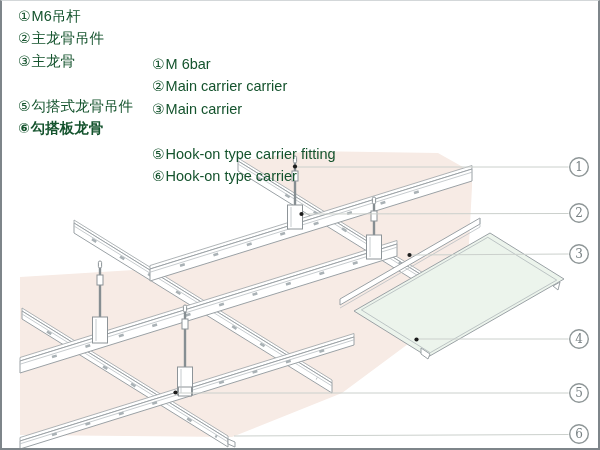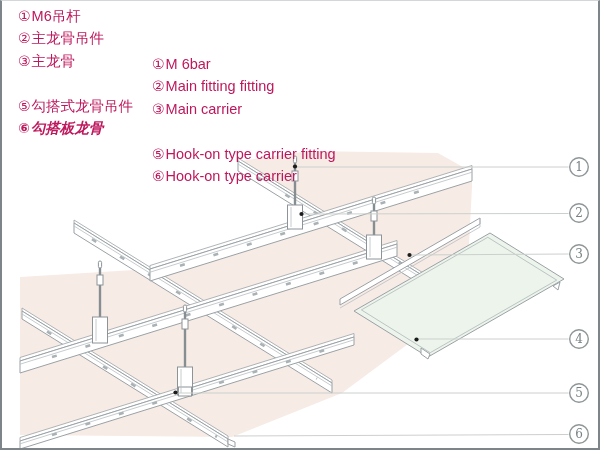--- a/index.html
+++ b/index.html
@@ -3,24 +3,24 @@
 <meta charset="utf-8">
 <style>
   html,body{margin:0;padding:0;background:#fff;}
   .frame{
     position:relative;width:600px;height:450px;background:#fff;box-sizing:border-box;
     border-left:2px solid #7e858a;border-right:2px solid #7e858a;
     border-bottom:2px solid #7e858a;border-top:1px solid #d3d7d9;
     font-family:"Liberation Sans","DejaVu Sans",sans-serif;overflow:hidden;
   }
   .legend{position:absolute;left:0;top:0;width:100%;height:140px;z-index:2;}
-  .lrow{position:absolute;left:16px;height:20px;font-size:14.5px;color:#be185d;white-space:nowrap;line-height:20px;}
+  .lrow{position:absolute;left:16px;height:20px;font-size:14.5px;color:#14532d;white-space:nowrap;line-height:20px;}
   .lrow .num{font-size:14px;margin-right:1px;}
   .lrow .en{position:absolute;left:134px;top:0;white-space:nowrap;margin-top:48px;}
-  .lrow.bold .zh-wrap{font-weight:bold;font-style:italic;}
+  .lrow.bold .zh-wrap{font-weight:bold;}
   svg.diagram{position:absolute;left:0;top:0;z-index:1;}
   .rail{fill:#ffffff;stroke:#9aa1a5;stroke-width:1;}
   .flange{fill:#ffffff;stroke:#9aa1a5;stroke-width:0.8;}
   .innerline{stroke:#b8bec1;stroke-width:0.8;fill:none;}
   .slots{stroke:#aab2b6;stroke-width:2.6;fill:none;}
   .rod{stroke:#868e92;stroke-width:2.4;}
   .fit{fill:#ffffff;stroke:#8d9498;stroke-width:1;}
   .leader{stroke-width:1;fill:none;}
   .dot{fill:#1c1c1c;}
   .co-ring{fill:#ffffff;stroke-width:1.4;}
@@ -31,21 +31,21 @@
 
 <div class="frame">
 
   <div class="legend">
     <div class="lrow" style="top:5px">
       <span class="zh-wrap"><span class="num">①</span><span>M6吊杆</span></span>
       <span class="en"><span class="num">①</span><span>M 6bar</span></span>
     </div>
     <div class="lrow" style="top:27px">
       <span class="zh-wrap"><span class="num">②</span><span>主龙骨吊件</span></span>
-      <span class="en"><span class="num">②</span><span>Main fitting fitting</span></span>
+      <span class="en"><span class="num">②</span><span>Main carrier carrier</span></span>
     </div>
     <div class="lrow" style="top:50px">
       <span class="zh-wrap"><span class="num">③</span><span>主龙骨</span></span>
       <span class="en"><span class="num">③</span><span>Main carrier</span></span>
     </div>
     <div class="lrow" style="top:95px">
       <span class="zh-wrap"><span class="num">⑤</span><span>勾搭式龙骨吊件</span></span>
       <span class="en"><span class="num">⑤</span><span>Hook-on type carrier fitting</span></span>
     </div>
     <div class="lrow bold" style="top:117px">

